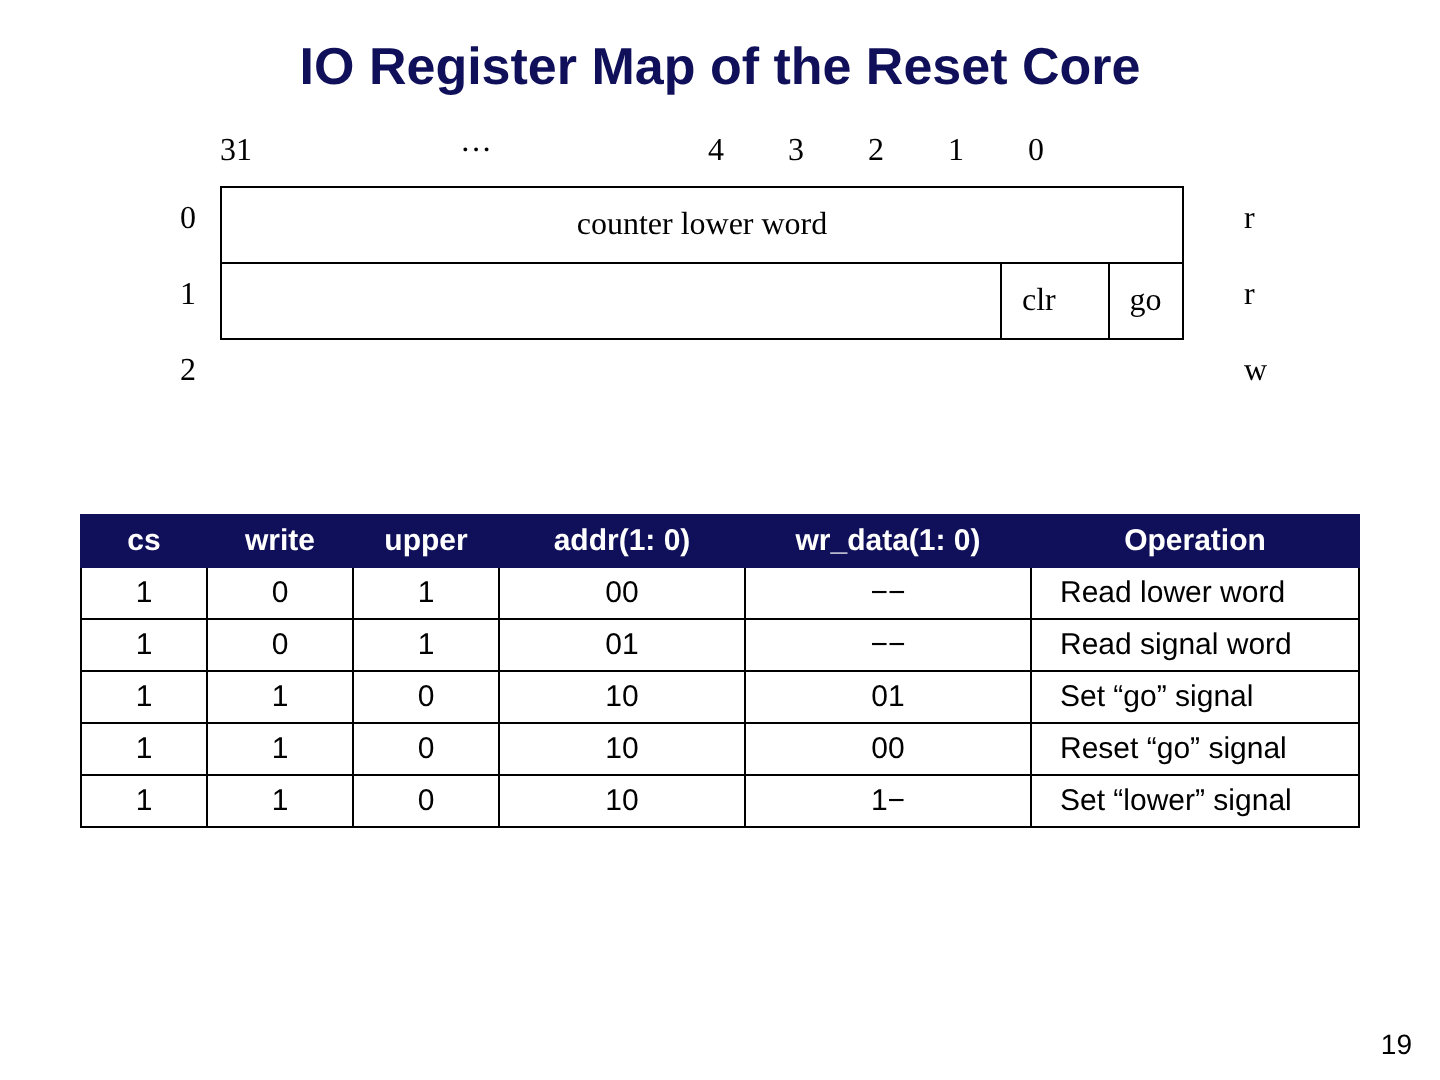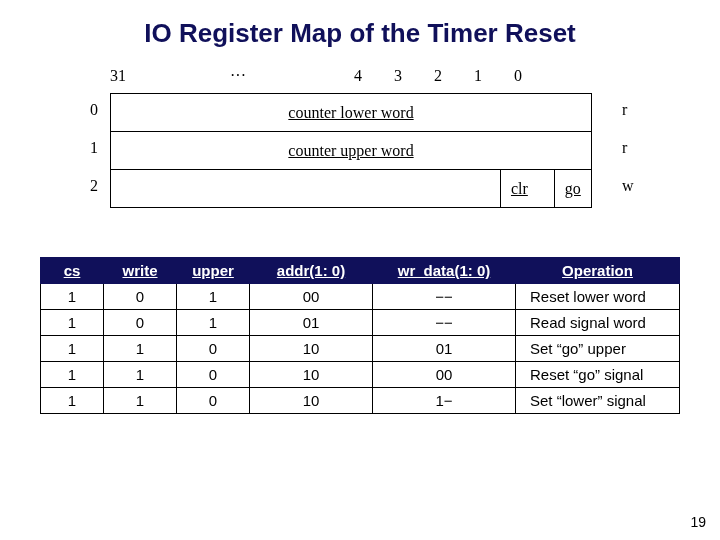--- a/index.html
+++ b/index.html
@@ -42,21 +42,20 @@
   .rw {
     position: absolute;
     right: 8px; width: 20px; text-align: left;
   }
   .reg-frame {
     position: absolute;
     left: 40px; top: 26px;
     width: 480px;
     border: 1.5px solid #000;
     border-bottom: none;
-    text-decoration: underline;
   }
   .reg-row {
     height: 38px;
     border-bottom: 1.5px solid #000;
     display: flex;
     align-items: center;
     justify-content: center;
     box-sizing: border-box;
   }
   .reg-cell {
@@ -71,58 +70,54 @@
     margin: 30px auto 0 auto;
     width: 640px;
     font-size: 15px;
   }
   .ttable th {
     background: #10105a;
     color: #fff;
     font-weight: bold;
     border: 1.5px solid #10105a;
     padding: 4px 6px;
-    text-decoration: underline;
   }
   .ttable td {
     border: 1.5px solid #000;
     padding: 4px 6px;
     text-align: center;
   }
   .ttable td.op { text-align: left; padding-left: 14px; }
 
   .pagenum {
     position: absolute;
     right: 14px;
     bottom: 10px;
     font-size: 14px;
   }
 </style>
 </head>
 <body>
 
-<div class="title">IO Register Map of the Timer Reset</div>
+<div class="title">IO Register Map of the Reset Core</div>
 
 <div class="diagram">
   <div class="bitlabels">
     <span style="width:40px">31</span>
     <span style="width:200px">···</span>
     <span style="width:40px">4</span>
     <span style="width:40px">3</span>
     <span style="width:40px">2</span>
     <span style="width:40px">1</span>
     <span style="width:40px">0</span>
   </div>
 
   <div class="reg-frame">
     <div class="reg-row">
       <span>counter lower word</span>
-    </div>
-    <div class="reg-row">
-      <span>counter upper word</span>
     </div>
     <div class="reg-row" style="justify-content:flex-start;gap:16px;">
       <div class="reg-cell" style="width:400px;"></div>
       <div class="reg-cell divider" style="width:40px;">
         <span>clr</span>
       </div>
       <div class="reg-cell divider" style="width:40px;">
         <span>go</span>
       </div>
     </div>
@@ -148,37 +143,37 @@
       <th>Operation</th>
     </tr>
   </thead>
   <tbody>
     <tr>
       <td>1</td>
       <td>0</td>
       <td>1</td>
       <td>00</td>
       <td>−−</td>
-      <td class="op">Reset lower word</td>
+      <td class="op">Read lower word</td>
     </tr>
     <tr>
       <td>1</td>
       <td>0</td>
       <td>1</td>
       <td>01</td>
       <td>−−</td>
       <td class="op">Read signal word</td>
     </tr>
     <tr>
       <td>1</td>
       <td>1</td>
       <td>0</td>
       <td>10</td>
       <td>01</td>
-      <td class="op">Set “go” upper</td>
+      <td class="op">Set “go” signal</td>
     </tr>
     <tr>
       <td>1</td>
       <td>1</td>
       <td>0</td>
       <td>10</td>
       <td>00</td>
       <td class="op">Reset “go” signal</td>
     </tr>
     <tr>

